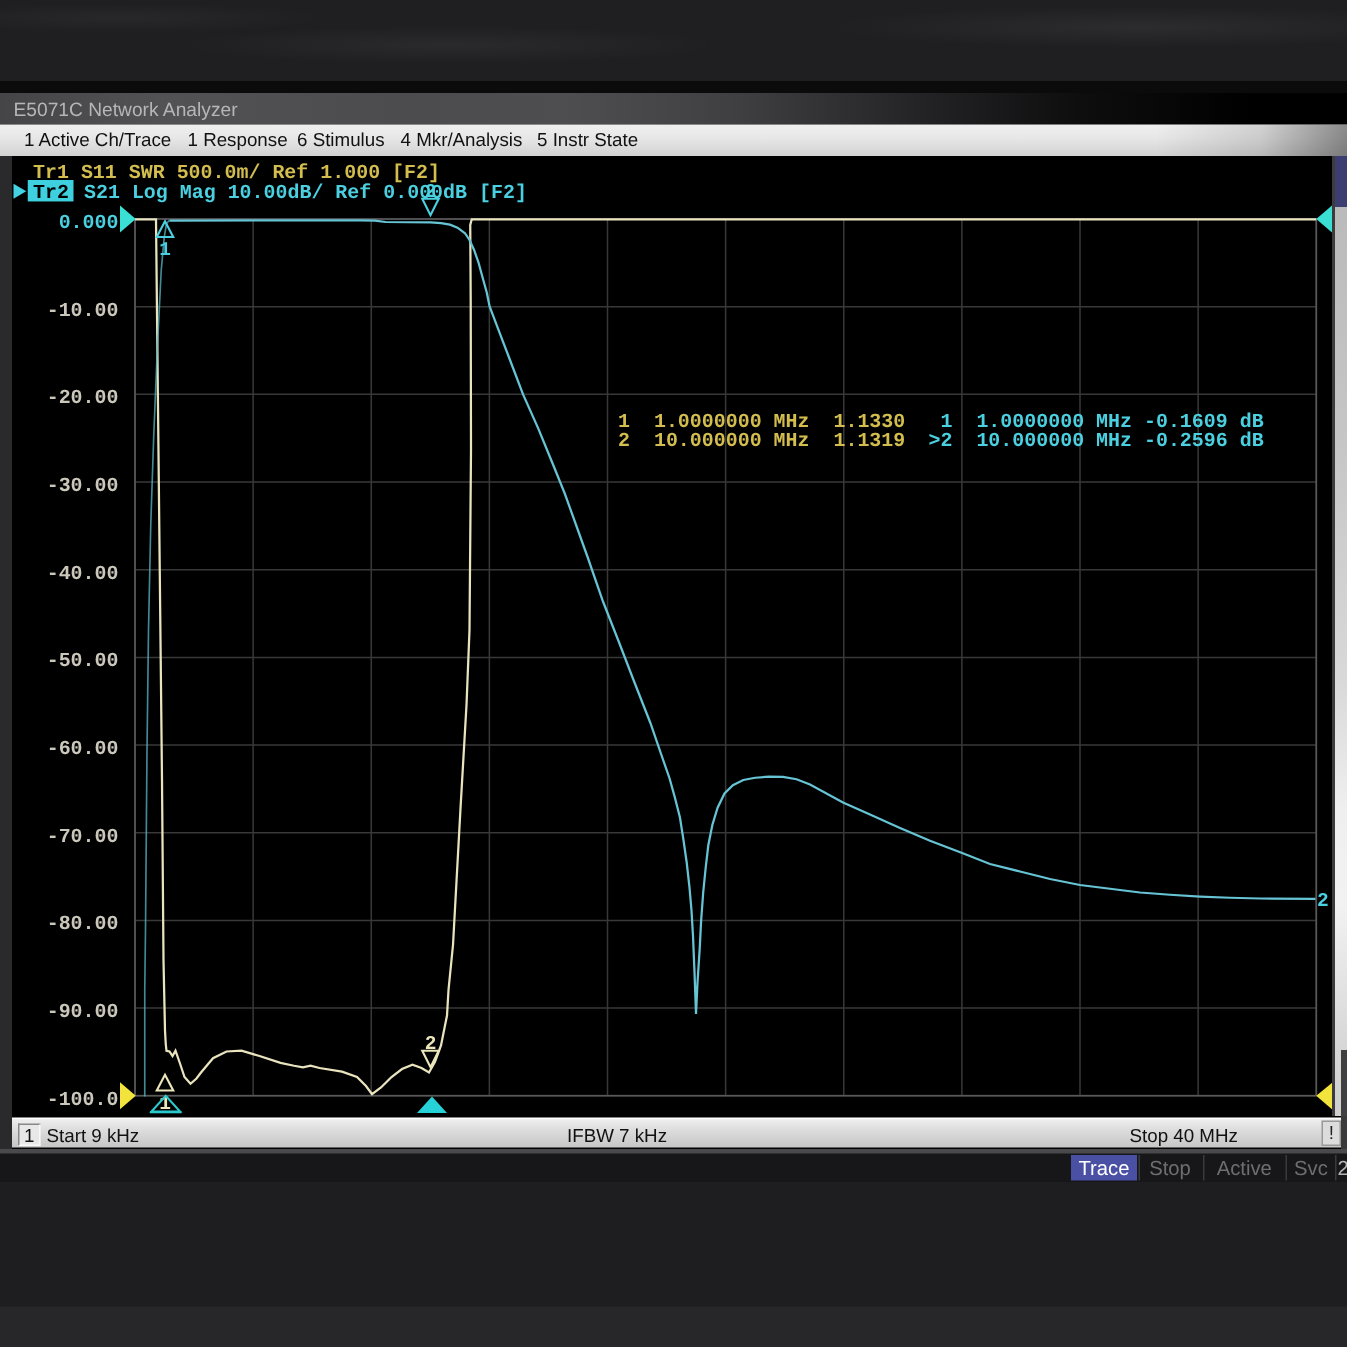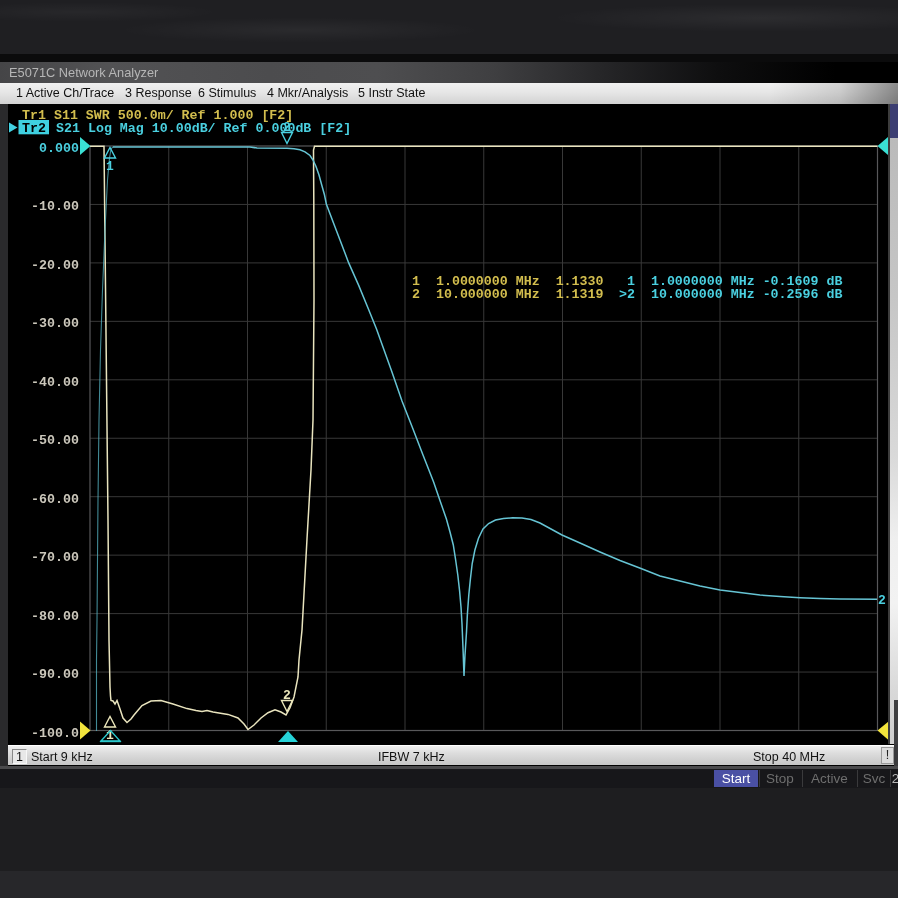--- a/index.html
+++ b/index.html
@@ -41,21 +41,21 @@
 <div class="abs" id="topdark2"></div>
 <div class="abs" style="left:0;top:0;width:898px;height:62px;background:
   radial-gradient(ellipse 260px 18px at 300px 30px, rgba(255,255,255,0.05), rgba(255,255,255,0) 70%),
   radial-gradient(ellipse 300px 20px at 760px 18px, rgba(255,255,255,0.06), rgba(255,255,255,0) 70%),
   radial-gradient(ellipse 200px 14px at 80px 12px, rgba(255,255,255,0.04), rgba(255,255,255,0) 70%);"></div>
 <div class="abs" id="titlebar">
     <span>E5071C Network Analyzer</span>
   </div>
 <div class="abs" id="menubar">
   <i style="left:16px">1 Active Ch/Trace</i>
-  <i style="left:125px">3 Response</i>
+  <i style="left:125px">1 Response</i>
   <i style="left:198px">6 Stimulus</i>
   <i style="left:267px">4 Mkr/Analysis</i>
   <i style="left:358px">5 Instr State</i>
 </div>
 <div class="abs" id="menufade"></div>
 <div class="abs" id="screen"></div>
 <div class="abs" id="lstrip"></div>
 <svg width="898" height="898" viewBox="0 0 898 898">
 
   <g stroke="#383838" stroke-width="1">
@@ -152,19 +152,19 @@
   <span class="t" style="left:23px;text-align:center;">Start 9 kHz</span>
   <span class="t" style="left:370px;">IFBW 7 kHz</span>
   <span class="t" style="left:745px;">Stop 40 MHz</span>
 </div>
 <div class="abs bluebox" style="left:807px;width:41px;top:748px;">16/16</div>
 <div class="abs bluebox" style="left:854px;width:23px;top:748px;">C?</div>
 <div class="abs" style="left:881px;top:747px;width:11px;height:15px;background:#dcdcdc;border:1px solid #999;color:#222;text-align:center;font-size:12.5px;line-height:15px;">!</div>
 <div class="abs" style="left:894px;top:744px;width:4px;height:22px;background:#3a3a3c;"></div>
 <div class="abs" style="left:894px;top:700px;width:4px;height:44px;background:#3f3f41;"></div>
 <div class="abs" id="instbar"></div>
-<div class="abs ibtn" id="meas" style="left:714px;width:44px;">Start</div>
+<div class="abs ibtn" id="meas" style="left:714px;width:44px;">Trace</div>
 <div class="abs ibtn" style="left:759px;width:40px;border-left:1px solid #3a3a3c;">Stop</div>
 <div class="abs ibtn" style="left:802px;width:53px;border-left:1px solid #3a3a3c;">Active</div>
 <div class="abs ibtn" style="left:857px;width:32px;border-left:1px solid #3a3a3c;">Svc</div>
 <div class="abs ibtn" style="left:890px;width:9px;color:#b5b5b5;border-left:1px solid #3a3a3c;">2</div>
 <div class="abs" id="botdark"></div>
 <div class="abs" id="botdark2"></div>
 
 </body></html>

